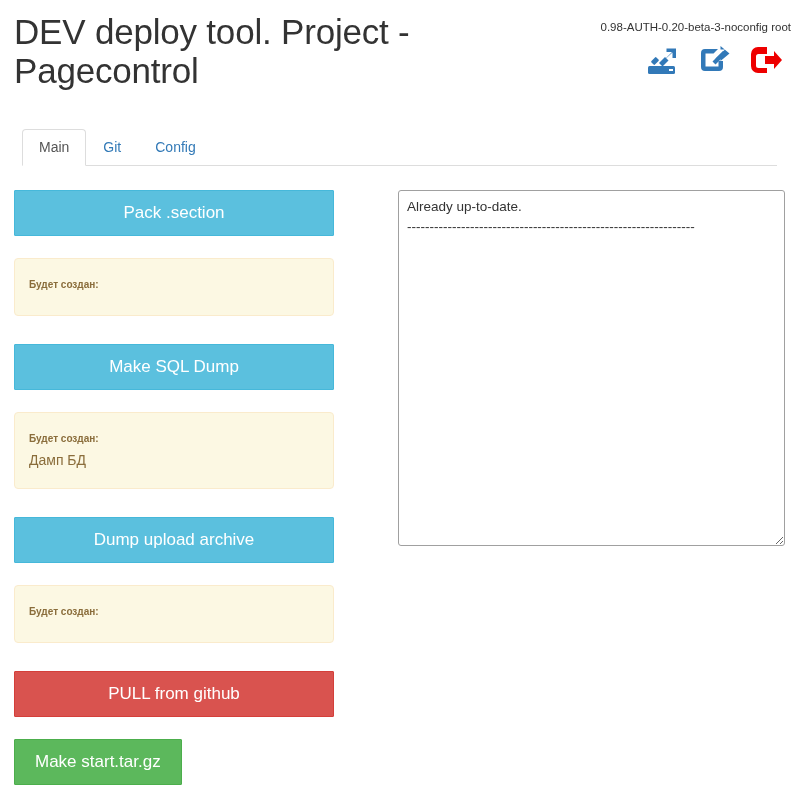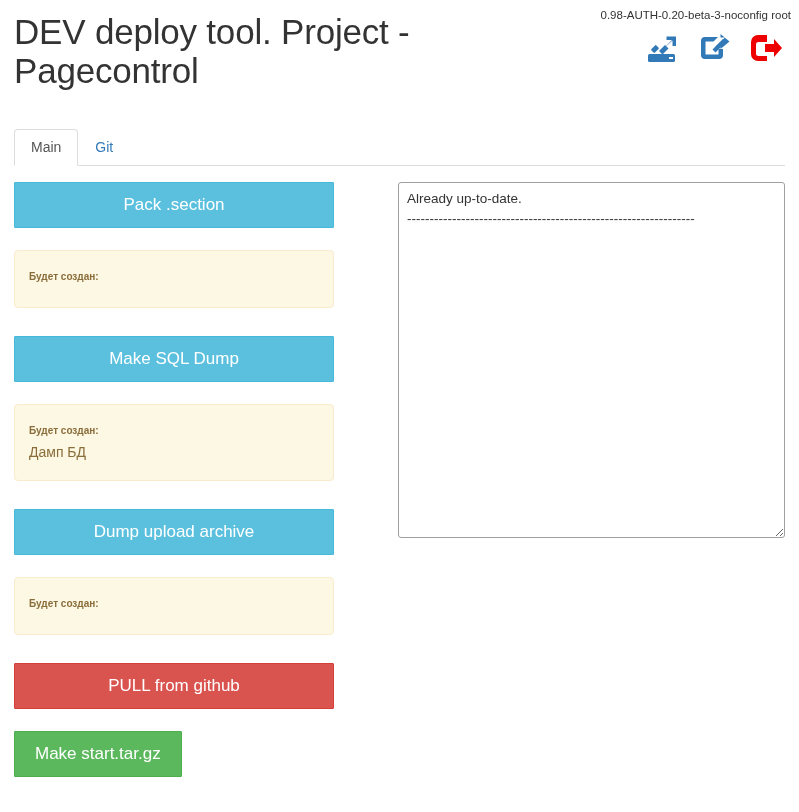--- a/index.html
+++ b/index.html
@@ -27,21 +27,21 @@
     margin: 0;
     font-size: 35px;
     font-weight: normal;
     line-height: 1.12;
     color: #333333;
     letter-spacing: -0.2px;
     width: 440px;
   }
   .header-meta {
     position: absolute;
-    top: 8px;
+    top: 20px;
     right: 8px;
     text-align: right;
     width: 330px;
   }
   .version-text {
     font-size: 11.5px;
     color: #333333;
     line-height: 14px;
     white-space: nowrap;
   }
@@ -65,21 +65,21 @@
     padding: 0;
   }
 
   
   .tabs-wrap {
     padding: 0 14px;
     margin-top: 22px;
   }
   .nav-tabs {
     list-style: none;
-    margin: 0;
+    margin: 8px;
     padding: 0;
     display: flex;
     align-items: flex-end;
     border-bottom: 1px solid #dddddd;
     height: 35px;
   }
   .nav-tabs li {
     margin-bottom: -1px;
   }
   .tab-link {
@@ -241,20 +241,23 @@
 </div>
 
 <div class="tabs-wrap">
   <ul class="nav-tabs">
     <li>
       <a class="tab-link active">Main</a>
     </li>
     <li>
       <a class="tab-link">Git</a>
     </li>
+    <li>
+      <a class="tab-link">Config</a>
+    </li>
   </ul>
 </div>
 
 <div class="content">
 
   <div class="col-left">
 
     <button class="btn btn-info">Pack .section</button>
 
     <div class="alert-info-box">

